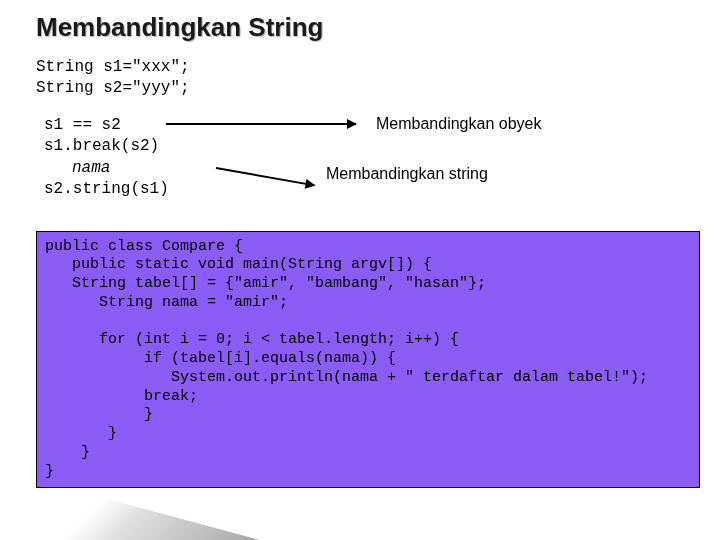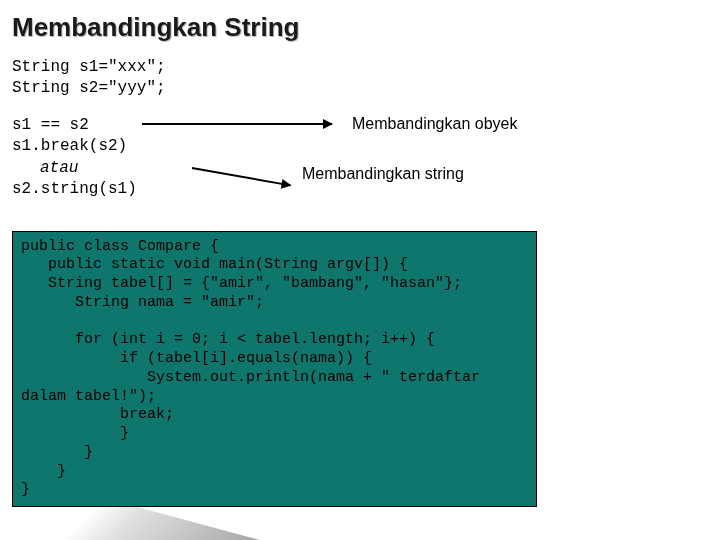--- a/index.html
+++ b/index.html
@@ -5,34 +5,34 @@
   * { margin: 0; padding: 0; box-sizing: border-box; }
   body {
     width: 720px;
     height: 540px;
     background: #fff;
     font-family: "Times New Roman", serif;
     position: relative;
     overflow: hidden;
   }
   .slide {
-    padding: 12px 28px 0 12px;
+    padding: 12px 28px 0 36px;
   }
   .title {
     font-family: Arial, sans-serif;
     font-size: 26px;
     font-weight: bold;
     color: #1a1a1a;
     text-shadow: 1px 1px 0 #bbb;
     margin-bottom: 14px;
   }
   .mono { font-family: "Courier New", monospace; font-size: 16px; }
   .decl { margin-bottom: 16px; line-height: 1.3; }
   .compare-block { position: relative; height: 110px; margin-bottom: 6px; }
-  .left-col { position: absolute; left: 0; top: 0; line-height: 1.35; }
+  .left-col { position: absolute; left: 8px; top: 0; line-height: 1.35; }
   .indent { padding-left: 28px; }
   .label1, .label2 {
     position: absolute;
     font-family: Arial, sans-serif;
     font-size: 16px;
   }
   .label1 { left: 340px; top: 0; }
   .label2 { left: 290px; top: 50px; }
   .arrow {
     position: absolute;
@@ -48,24 +48,24 @@
     border-bottom: 5px solid transparent;
   }
   .arrow1 { left: 130px; top: 8px; width: 190px; }
   .arrow2 { left: 180px; top: 52px; width: 100px; transform: rotate(10deg); transform-origin: left center; }
   .code-box {
     border: 1.5px solid #000;
     padding: 6px 8px 6px 8px;
     font-family: "Courier New", monospace;
     font-size: 15px;
     line-height: 1.25;
-    width: 525px;
+    width: 664px;
     white-space: pre-wrap;
     position: relative;
-    background: #0f766e;
+    background: #8b5cf6;
   }
   .shadow {
     position: absolute;
     left: 0;
     bottom: 0;
     width: 260px;
     height: 70px;
     background: linear-gradient(135deg, rgba(0,0,0,0) 40%, rgba(0,0,0,0.12) 55%, rgba(0,0,0,0.35) 100%);
     clip-path: polygon(0 100%, 100% 100%, 0 0);
     z-index: 0;
@@ -83,21 +83,21 @@
 
   <div class="mono decl">
     <div>String s1="xxx";</div>
     <div>String s2="yyy";</div>
   </div>
 
   <div class="compare-block">
     <div class="mono left-col">
       <div>s1 == s2</div>
       <div>s1.break(s2)</div>
-      <div class="indent"><em>atau</em></div>
+      <div class="indent"><em>nama</em></div>
       <div>s2.string(s1)</div>
     </div>
     <div class="arrow arrow1"></div>
     <div class="arrow arrow2"></div>
     <div class="label1">Membandingkan obyek</div>
     <div class="label2">Membandingkan string</div>
   </div>
 
   <div class="code-box">public class Compare {
    public static void main(String argv[]) {

